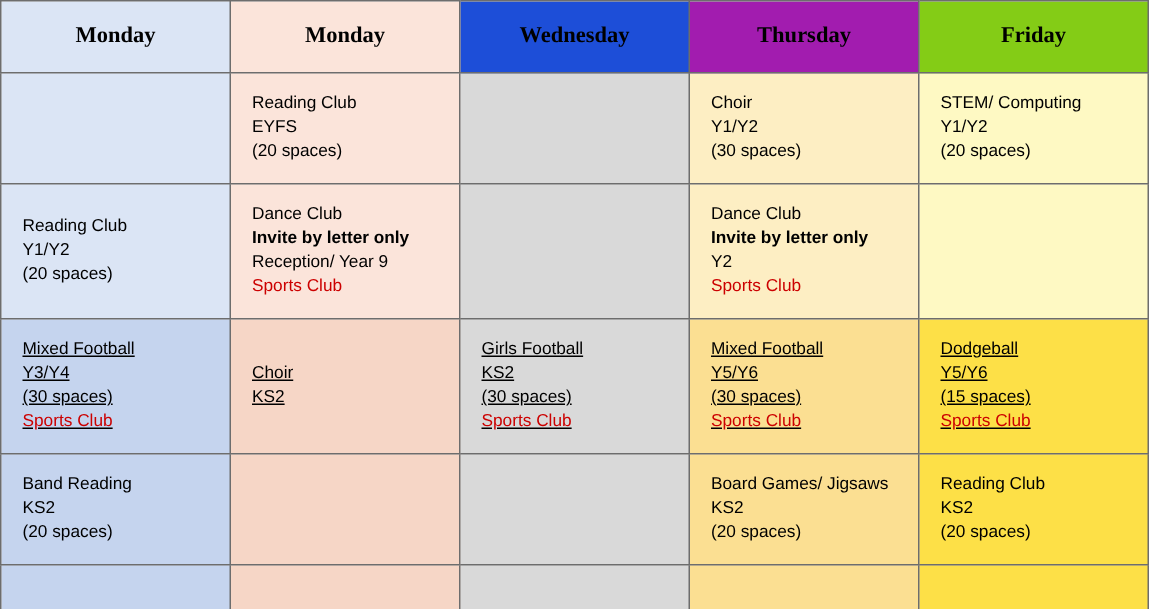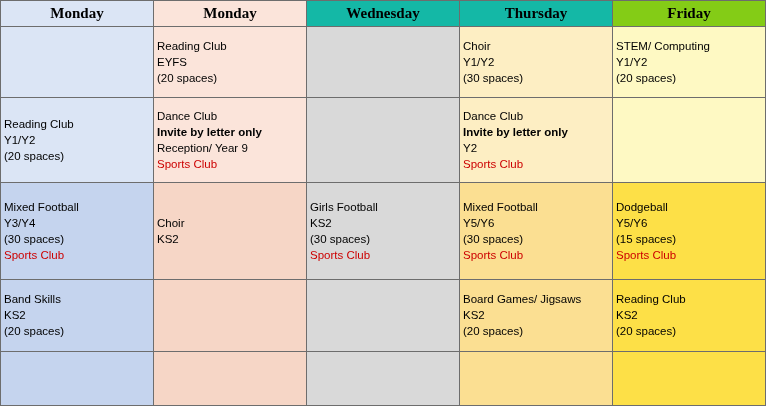--- a/index.html
+++ b/index.html
@@ -14,21 +14,21 @@
     overflow: hidden;
   }
   table.timetable {
     border-collapse: collapse;
     table-layout: fixed;
     width: 766px;
     height: 406px;
   }
   table.timetable th, table.timetable td {
     border: 1px solid #6d6d6d;
-    padding: 0;
+    padding: 11px;
     margin: 0;
     vertical-align: middle;
     text-align: center;
   }
   thead th {
     height: 25px;
     font-size: 15px;
     font-weight: bold;
     color: #000000;
     font-family: "Liberation Serif", serif;
@@ -61,22 +61,22 @@
   .col-wed  { background: #d9d9d9; }
   .col-thu  { background: #fbdf92; }
   .col-fri  { background: #fde047; }
   .col-mon-light  { background: #dbe5f5; }
   .col-tue-light  { background: #fbe4da; }
   .col-wed-light  { background: #d9d9d9; }
   .col-thu-light  { background: #fdeec3; }
   .col-fri-light  { background: #fef9c3; }
   .hdr-mon { background: #dbe5f5; }
   .hdr-tue { background: #fbe4da; }
-  .hdr-wed { background: #14b8a6; }
-  .hdr-thu { background: #14b8a6; }
+  .hdr-wed { background: #1d4ed8; }
+  .hdr-thu { background: #a21caf; }
   .hdr-fri { background: #84cc16; }
 </style>
 </head>
 <body>
 
 <table class="timetable">
   <thead>
     <tr>
       <th class="hdr-mon">Monday</th>
       <th class="hdr-tue">Monday</th>
@@ -139,21 +139,21 @@
             <div class="line">Dance Club</div>
             <div class="line bold">Invite by letter only</div>
             <div class="line">Y2</div>
             <div class="line sports">Sports Club</div>
           </div>
         </td>
         <td class="col-fri-light">
           <div class="cell-inner"></div>
         </td>
       </tr>
-      <tr style="height: 82px;">
+      <tr style="height: 82px; text-decoration: underline;">
         <td class="col-mon">
           <div class="cell-inner">
             <div class="line">Mixed Football</div>
             <div class="line">Y3/Y4</div>
             <div class="line">(30 spaces)</div>
             <div class="line sports">Sports Club</div>
           </div>
         </td>
         <td class="col-tue">
           <div class="cell-inner">
@@ -182,21 +182,21 @@
             <div class="line">Dodgeball</div>
             <div class="line">Y5/Y6</div>
             <div class="line">(15 spaces)</div>
             <div class="line sports">Sports Club</div>
           </div>
         </td>
       </tr>
       <tr style="height: 60px;">
         <td class="col-mon">
           <div class="cell-inner">
-            <div class="line">Band Skills</div>
+            <div class="line">Band Reading</div>
             <div class="line">KS2</div>
             <div class="line">(20 spaces)</div>
           </div>
         </td>
         <td class="col-tue">
           <div class="cell-inner"></div>
         </td>
         <td class="col-wed">
           <div class="cell-inner"></div>
         </td>

